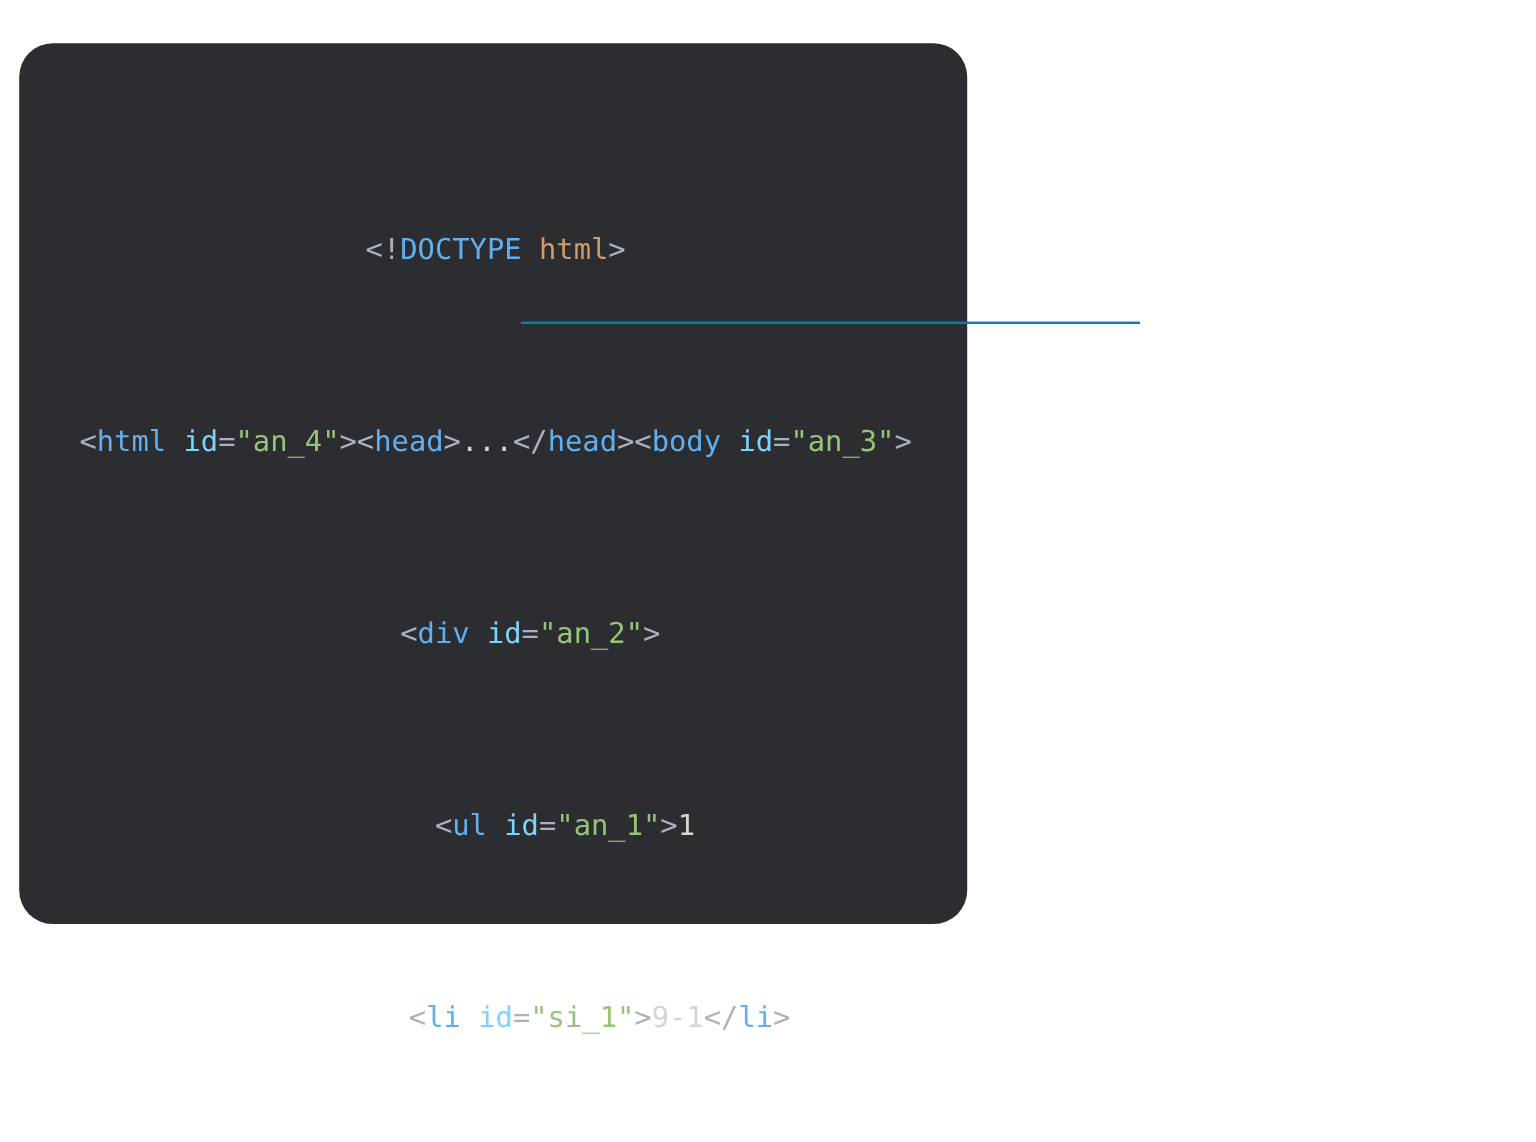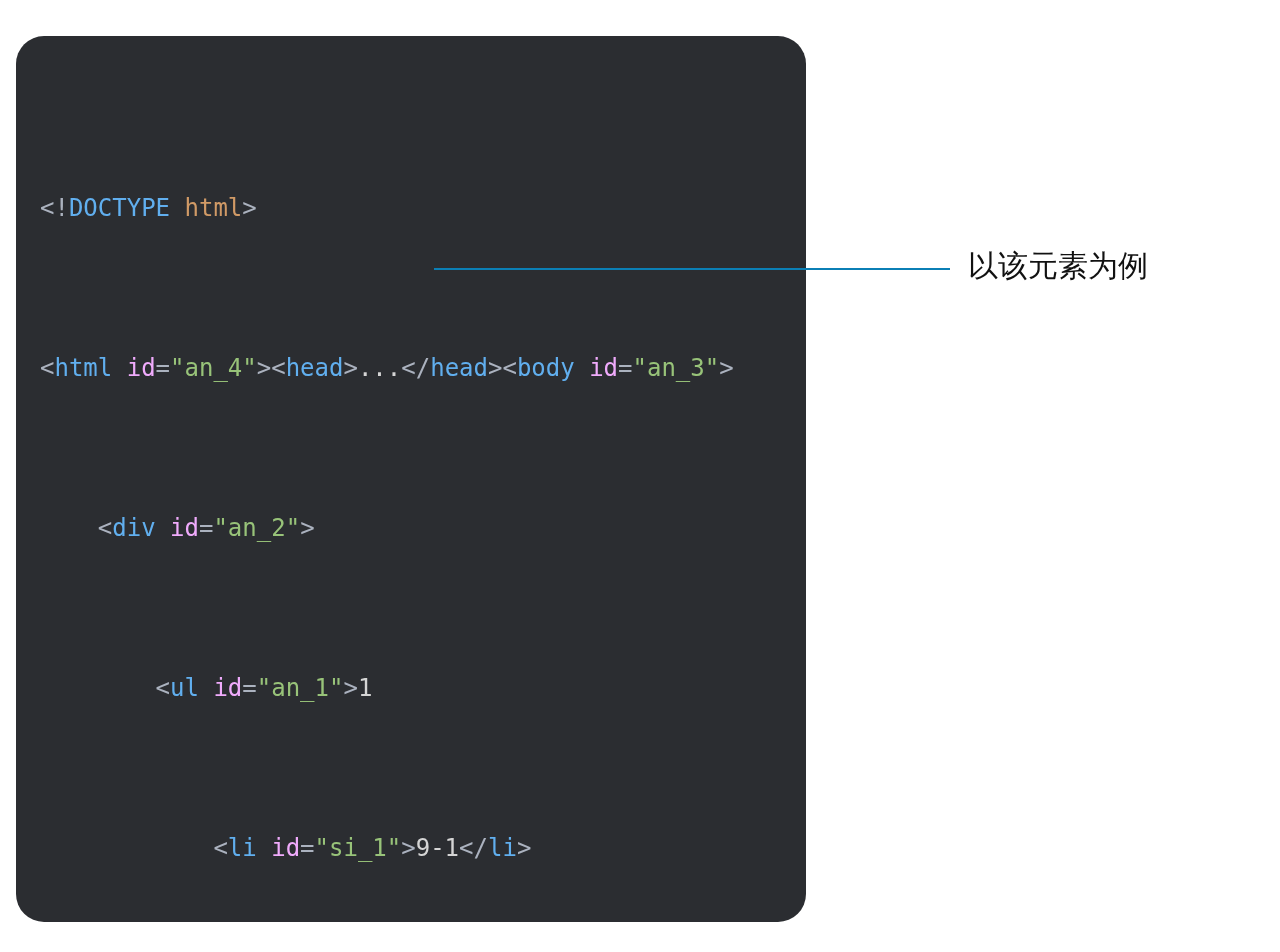--- a/index.html
+++ b/index.html
@@ -14,42 +14,43 @@
     position: relative;
     width: 1280px;
     height: 952px;
     font-family: "SF Mono", ui-monospace, Menlo, Consolas, monospace;
   }
   .code-block {
     position: absolute;
     left: 16px;
     top: 36px;
     width: 790px;
-    height: 886px;
+    height: 734px;
     background: #2b2d31;
     border-radius: 28px;
     padding: 28px 20px 28px 24px;
     box-sizing: border-box;
     color: #d8d8d8;
     font-size: 24px;
     line-height: 32px;
     white-space: pre;
+    text-align: center;
   }
   .code-block .row { display: block; position: relative; height: 32px; }
 
   
   .p0 { padding-left: 0ch; }
   .p1 { padding-left: 4ch; }
   .p2 { padding-left: 8ch; }
   .p3 { padding-left: 12ch; }
 
   
   .pun   { color: #abb2bf; }      
   .tag   { color: #61afef; }      
-  .attr  { color: #f0abfc; }      
+  .attr  { color: #7dd3fc; }      
   .str   { color: #98c379; }      
   .txt   { color: #d5d5d5; }      
   .doc   { color: #abb2bf; }      
   .doctype-word { color: #61afef; } 
   .doctype-html { color: #d19a66; }
   .code-block .row > span { position: relative; z-index: 1; }
 
   
   .anno-line {
     position: absolute;
@@ -146,15 +147,14 @@
 
     
     
 
     
     
 
   </div>
 
   <div class="anno-line" style="left:434px; top:268px; width:516px;"></div>
-  <div class="anno-label" style="left:968px; top:246px;">以该元素为例</div>
 
 </div>
 
 </body></html>

